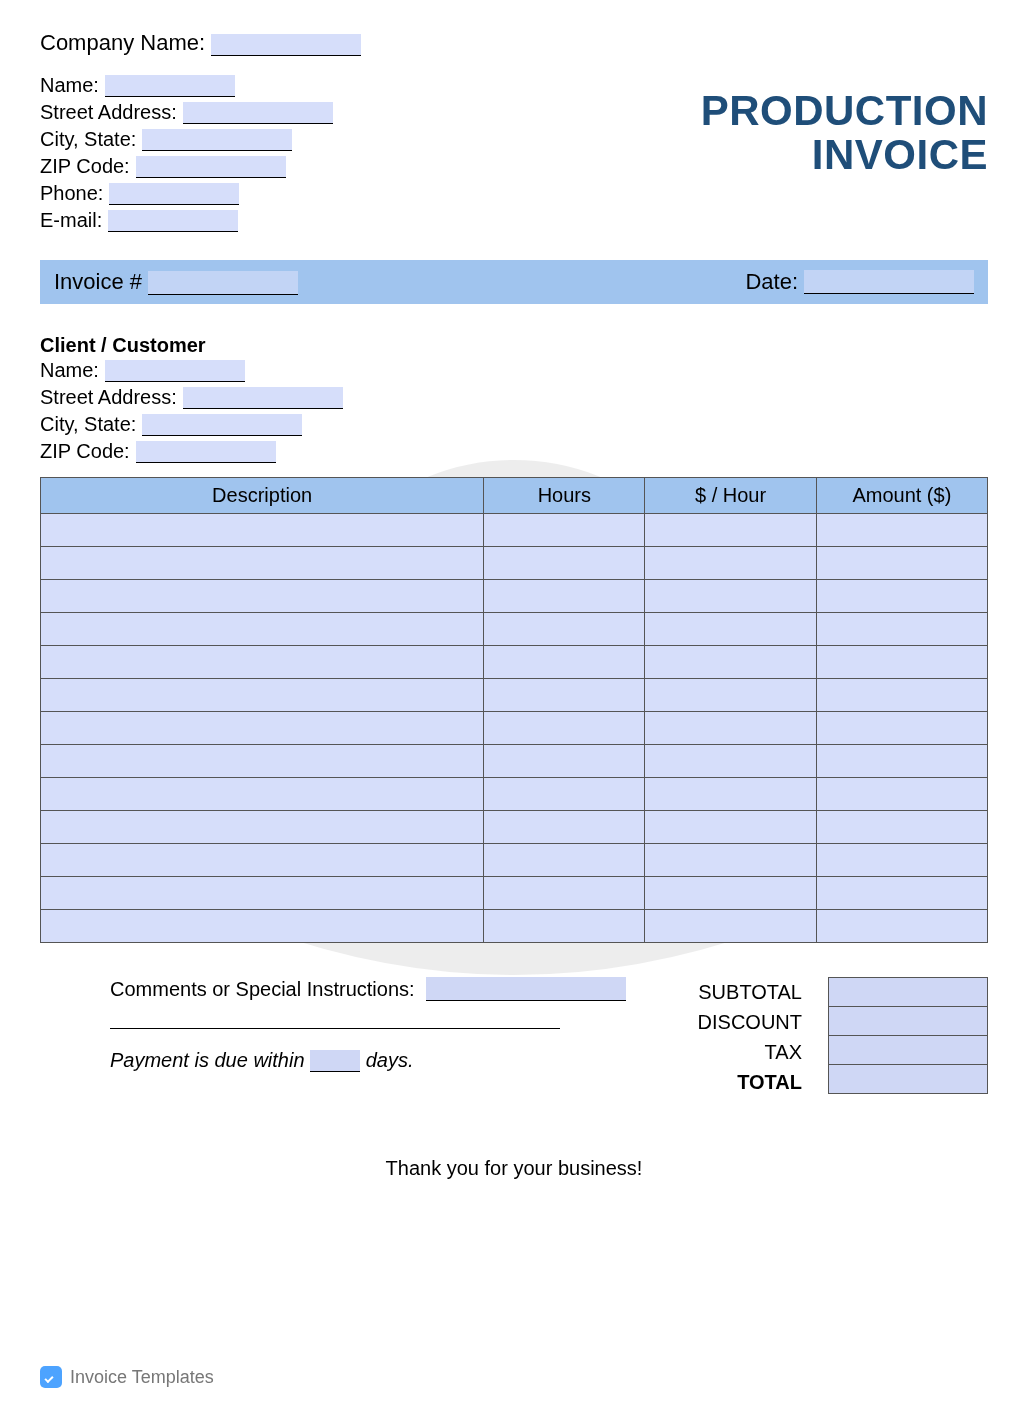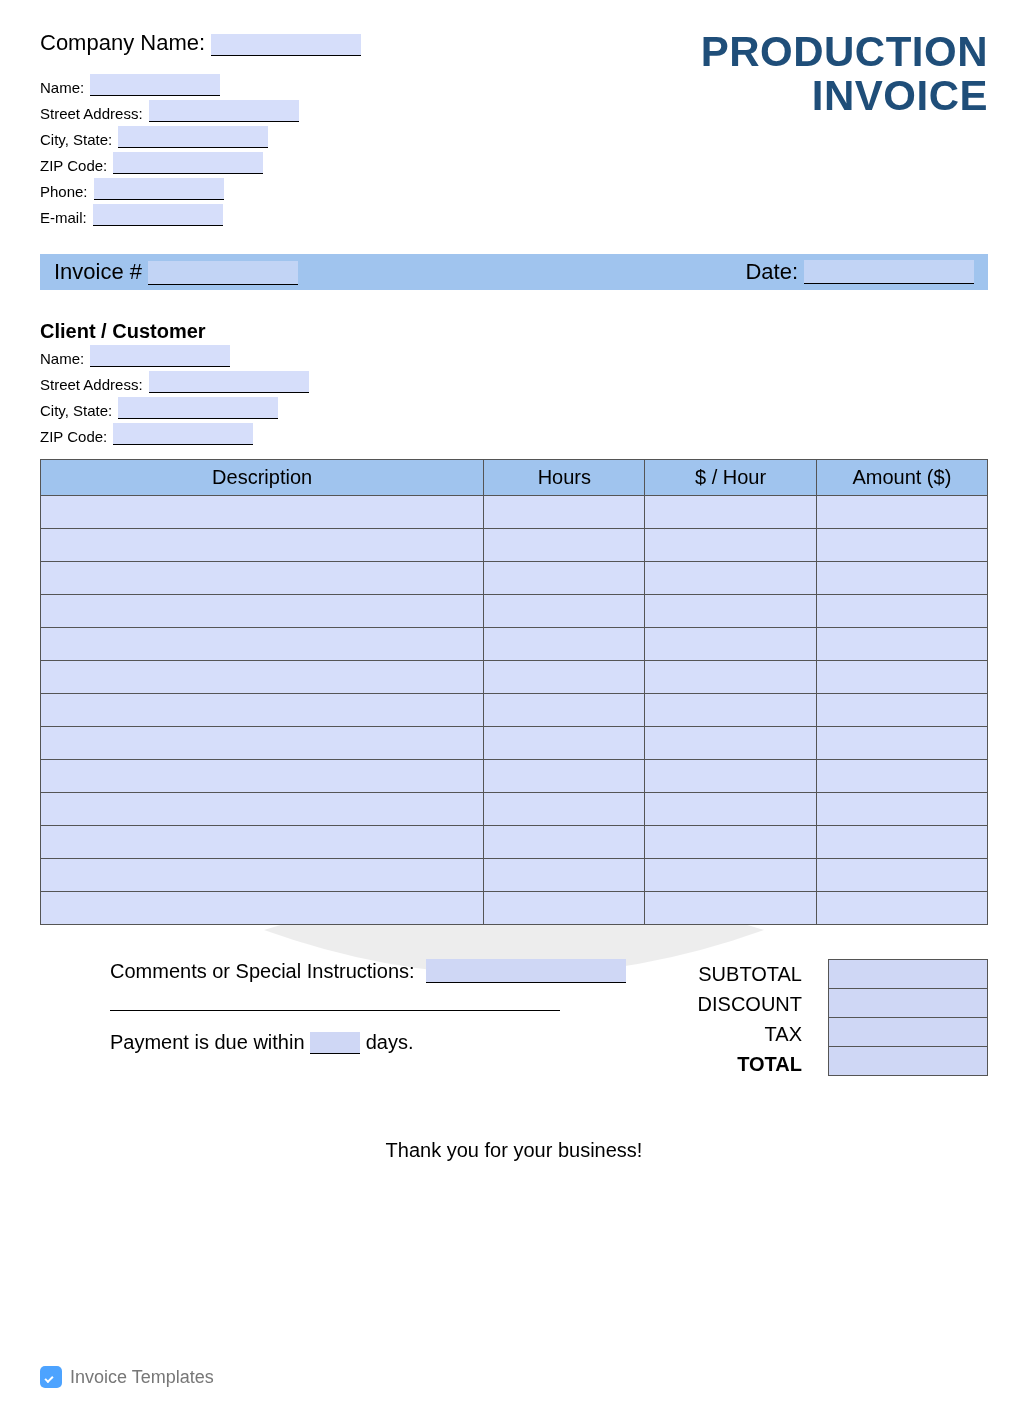--- a/index.html
+++ b/index.html
@@ -8,42 +8,42 @@
     height: 1408px;
     background: #ffffff;
     font-family: Arial, Helvetica, sans-serif;
     font-size: 18px;
     color: #000;
     position: relative;
     padding: 30px 40px 0 40px;
   }
 
   
-  .header-row { display: flex; justify-content: space-between; align-items: flex-start; gap: 29px; }
+  .header-row { display: flex; justify-content: space-between; align-items: center; gap: 29px; }
   .company-block { flex: 1; }
   .title-block { text-align: right; color: #1f4e79; font-weight: bold; font-size: 42px; line-height: 1.05; letter-spacing: 0.5px; font-family: Arial, sans-serif; }
   .title-block div { white-space: nowrap; }
 
-  .label { font-size: 15px; }
+  .label { font-size: 20px; }
   .label.big { font-size: 22px; }
   .field-line { display: flex; align-items: flex-end; margin-bottom: 4px; }
   .field-label { margin-right: 6px; }
   .fill {
     display: inline-block;
     border-bottom: 1.5px solid #000;
     height: 22px;
     background: #d6defa;
     vertical-align: bottom;
   }
 
   
   .invoice-bar {
     margin-top: 24px;
     background: #a0c4ee;
-    height: 36px;
+    height: 44px;
     display: flex;
     align-items: center;
     padding: 0 14px;
     font-size: 22px;
   }
   .invoice-bar .bar-left { display: flex; align-items: flex-end; }
   .invoice-bar .bar-right { margin-left: auto; display: flex; align-items: center; }
   .invoice-bar .fill { background: #c2d4f5; height: 24px; }
 
   
@@ -89,21 +89,21 @@
     width: 200px;
     vertical-align: bottom;
     margin-left: 6px;
   }
   .comments-line2 {
     margin-top: 4px;
     width: 450px;
     border-bottom: 1.5px solid #000;
     height: 24px;
   }
-  .payment-line { margin-top: 20px; }
+  .payment-line { margin-top: 20px; font-style: italic; }
   .days-fill {
     display: inline-block;
     border-bottom: 1.5px solid #000;
     height: 22px;
     background: #cfd7f5;
     width: 50px;
     vertical-align: bottom;
   }
 
   .totals { width: 300px; display: flex; }

